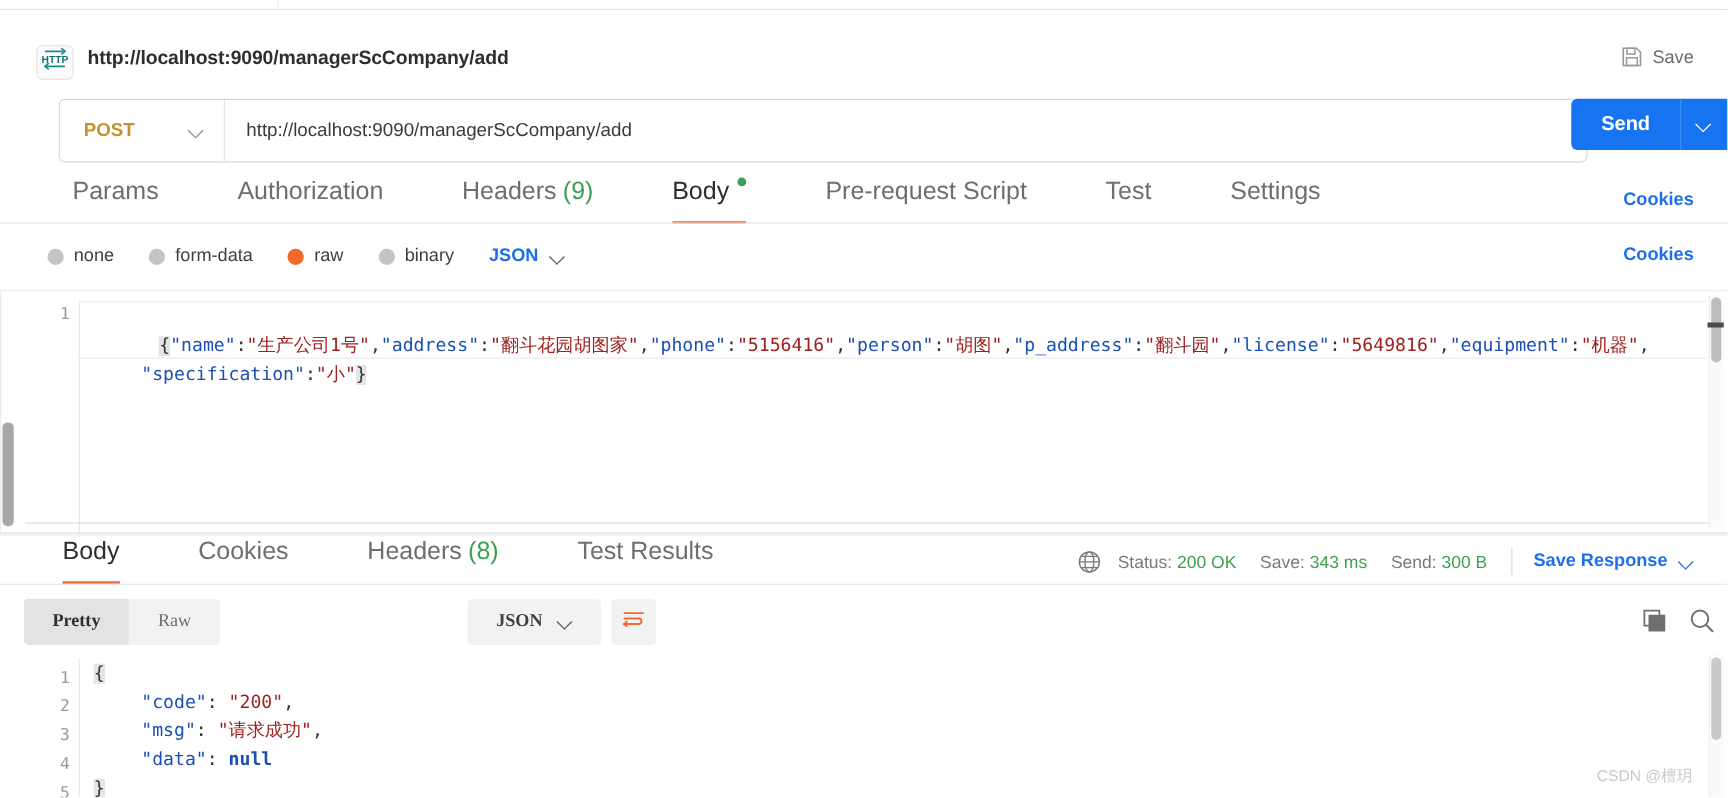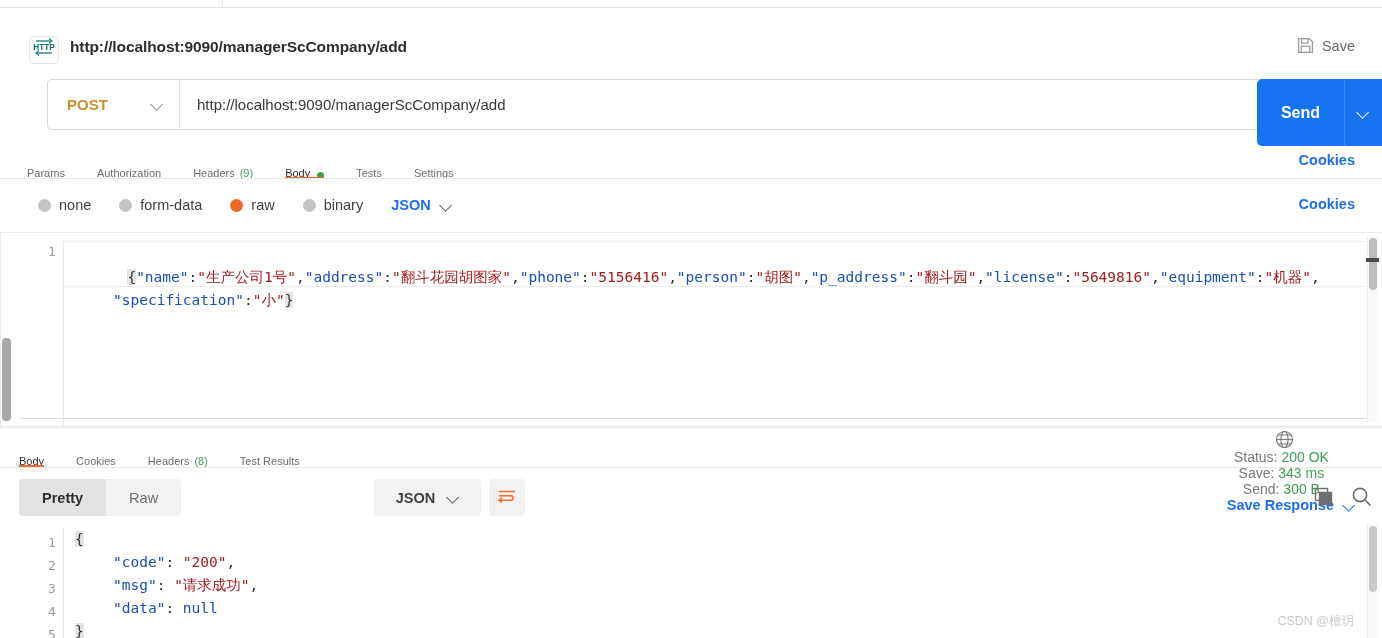--- a/index.html
+++ b/index.html
@@ -74,41 +74,42 @@
     border-left: 1.6px solid #8c8c8c; border-bottom: 1.6px solid #8c8c8c;
     transform: rotate(-45deg);
   }
   .url-input {
     flex: 1; display: flex; align-items: center;
     padding-left: 17px; font-size: 15px; color: #3a3a3a;
     overflow: hidden; white-space: nowrap;
   }
   .send-btn {
     position: absolute; left: 1257px; top: 79px;
-    width: 125px; height: 67px;
+    width: 125px; height: 41px;
     background: #1774f0; border-radius: 5px 0 0 5px;
     display: flex; align-items: stretch; cursor: pointer;
   }
   .send-main {
     width: 88px; display: flex; align-items: center; justify-content: center;
     color: #fff; font-size: 16px; font-weight: bold;
     border-right: 1px solid #3b8af3;
   }
   .send-caret { flex: 1; display: flex; align-items: center; justify-content: center; }
   .send-caret .chev::before { border-color: #ffffff; }
 
   
   .req-tabs {
     position: absolute; left: 0; top: 142px; width: 1382px; height: 37px;
   }
   .req-tabs .inner { position: absolute; left: 27px; top: 0; display: flex; }
   .rtab {
-    position: relative; height: 37px; display: flex; align-items: flex-end;
-    font-size: 11px; color: #6e6e6e; margin-right: 32px; cursor: pointer;
+    position: relative; height: 37px; display: flex; align-items: flex-start;
+    font-size: 20px; color: #6e6e6e; margin-right: 32px; cursor: pointer;
     white-space: nowrap;
+    margin-left: 31px;
   }
   .rtab.active { color: #2e2e2e; }
   .rtab.active::after {
     content: ""; position: absolute; left: 0; right: 0; bottom: 0;
     height: 2px; background: #ef6c2e;
   }
   .rtab .count { color: #3f9f52; margin-left: 5px; }
   .dot-green {
     width: 7px; height: 7px; border-radius: 50%;
     background: #3f9f52; margin-left: 7px; display: inline-block;
@@ -213,21 +214,21 @@
     background: #f4f4f4; border-top: 1px solid #e4e4e4;
   }
 
   
   .resp-tabs {
     position: absolute; left: 0; top: 430px; width: 1382px; height: 38px;
   }
   .resp-tabs .inner { position: absolute; left: 19px; top: 0; display: flex; }
   .stat-group {
     position: absolute; right: 27px; top: 0; height: 38px;
-    display: flex; align-items: center; flex-direction: column;
+    display: flex; align-items: center;
   }
   .globe { margin-right: 13px; display: block; }
   .stat {
     font-size: 14px; color: #7a7a7a; margin-right: 19px; white-space: nowrap;
   }
   .stat b { color: #3f9f52; font-weight: normal; }
   .stat-sep {
     width: 1px; height: 22px; background: #dcdcdc; margin: 0 17px 0 0;
   }
   .save-resp {
@@ -235,21 +236,21 @@
     font-size: 14.5px; color: #1f6feb; font-weight: bold; cursor: pointer;
   }
   .save-resp .chev::before { border-color: #1f6feb; }
   .resp-tabs-rule {
     position: absolute; left: 0; top: 467px; width: 1382px; height: 1px;
     background: #e8e8e8;
   }
 
   
   .resp-toolbar {
-    position: absolute; left: 0; top: 476px; width: 1382px; height: 44px;
+    position: absolute; left: 0; top: 476px; width: 1382px; height: 44px; font-family: Liberation Serif, serif;
   }
   .seg-ctrl {
     position: absolute; left: 19px; top: 3px; height: 37px;
     background: #f2f2f2; border-radius: 4px; display: flex; overflow: hidden;
   }
   .seg {
     display: flex; align-items: center; padding: 0 23px;
     font-size: 14.5px; color: #6e6e6e; cursor: pointer; white-space: nowrap;
   }
   .seg.active { background: #e3e3e3; color: #2e2e2e; font-weight: bold; }
@@ -278,21 +279,21 @@
     overflow: hidden; background: #fff;
   }
   .resp-code {
     position: absolute; left: 75px; top: 6px;
     font-family: "DejaVu Sans Mono", monospace;
     font-size: 14.5px; line-height: 23px; white-space: pre;
   }
   .resp-code .ind2 { padding-left: 38px; display: block; }
   .rk { color: #1a4fb4; }
   .rs { color: #a02020; }
-  .rn { color: #1a4fb4; font-weight: normal; }
+  .rn { color: #1a4fb4; font-weight: bold; }
   .resp-guide {
     position: absolute; left: 63px; top: 527px; width: 1px; height: 111px;
     background: #e8e8e8;
   }
   .resp-vscroll {
     position: absolute; right: 3px; top: 524px; width: 12px; height: 114px;
     background: #fafafa; border-left: 1px solid #efefef;
   }
   .resp-vthumb {
     position: absolute; right: 5px; top: 526px; width: 8px; height: 66px;
@@ -360,21 +361,24 @@
       </div>
       <div class="rtab">
         <span>Headers</span>
         <span class="count">(9)</span>
       </div>
       <div class="rtab active">
         <span>Body</span>
         <span class="dot-green"></span>
       </div>
       <div class="rtab">
-        <span>Tests</span>
+        <span>Pre-request Script</span>
+      </div>
+      <div class="rtab">
+        <span>Test</span>
       </div>
       <div class="rtab">
         <span>Settings</span>
       </div>
     </div>
     <div class="cookies-link">Cookies</div>
   </div>
   <div class="req-tabs-rule"></div>
 
   <div class="bodytype-row">

